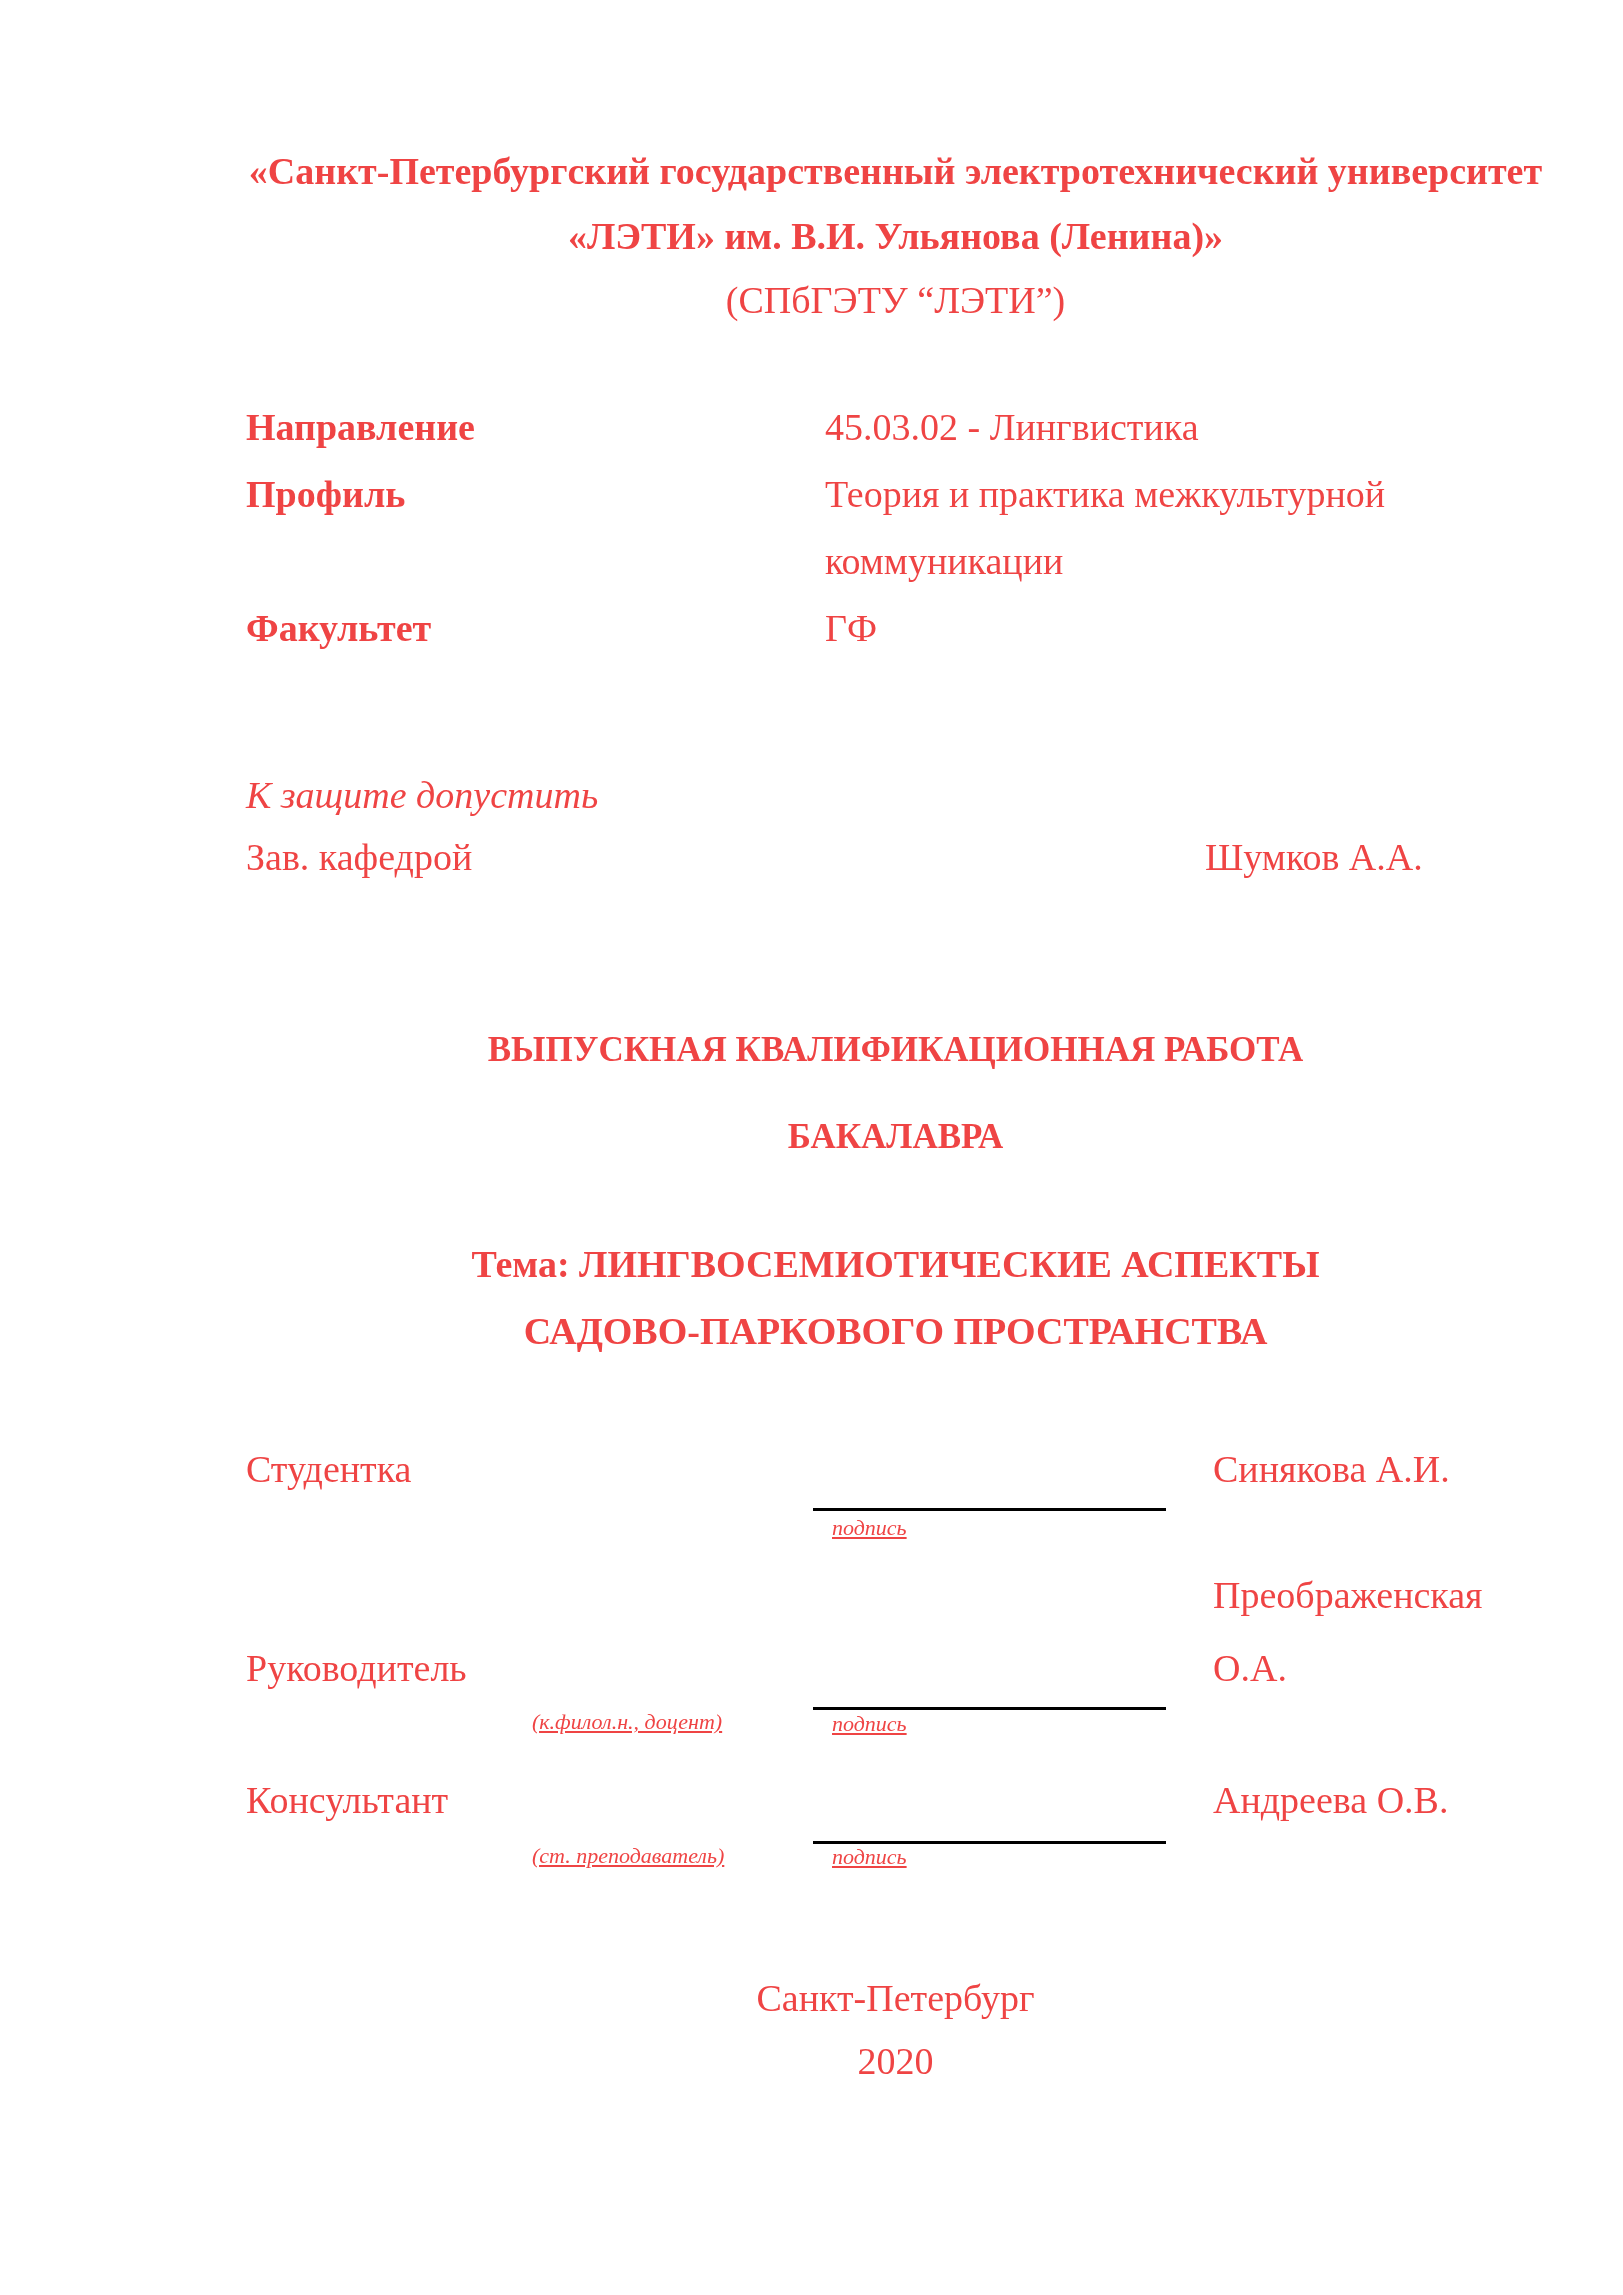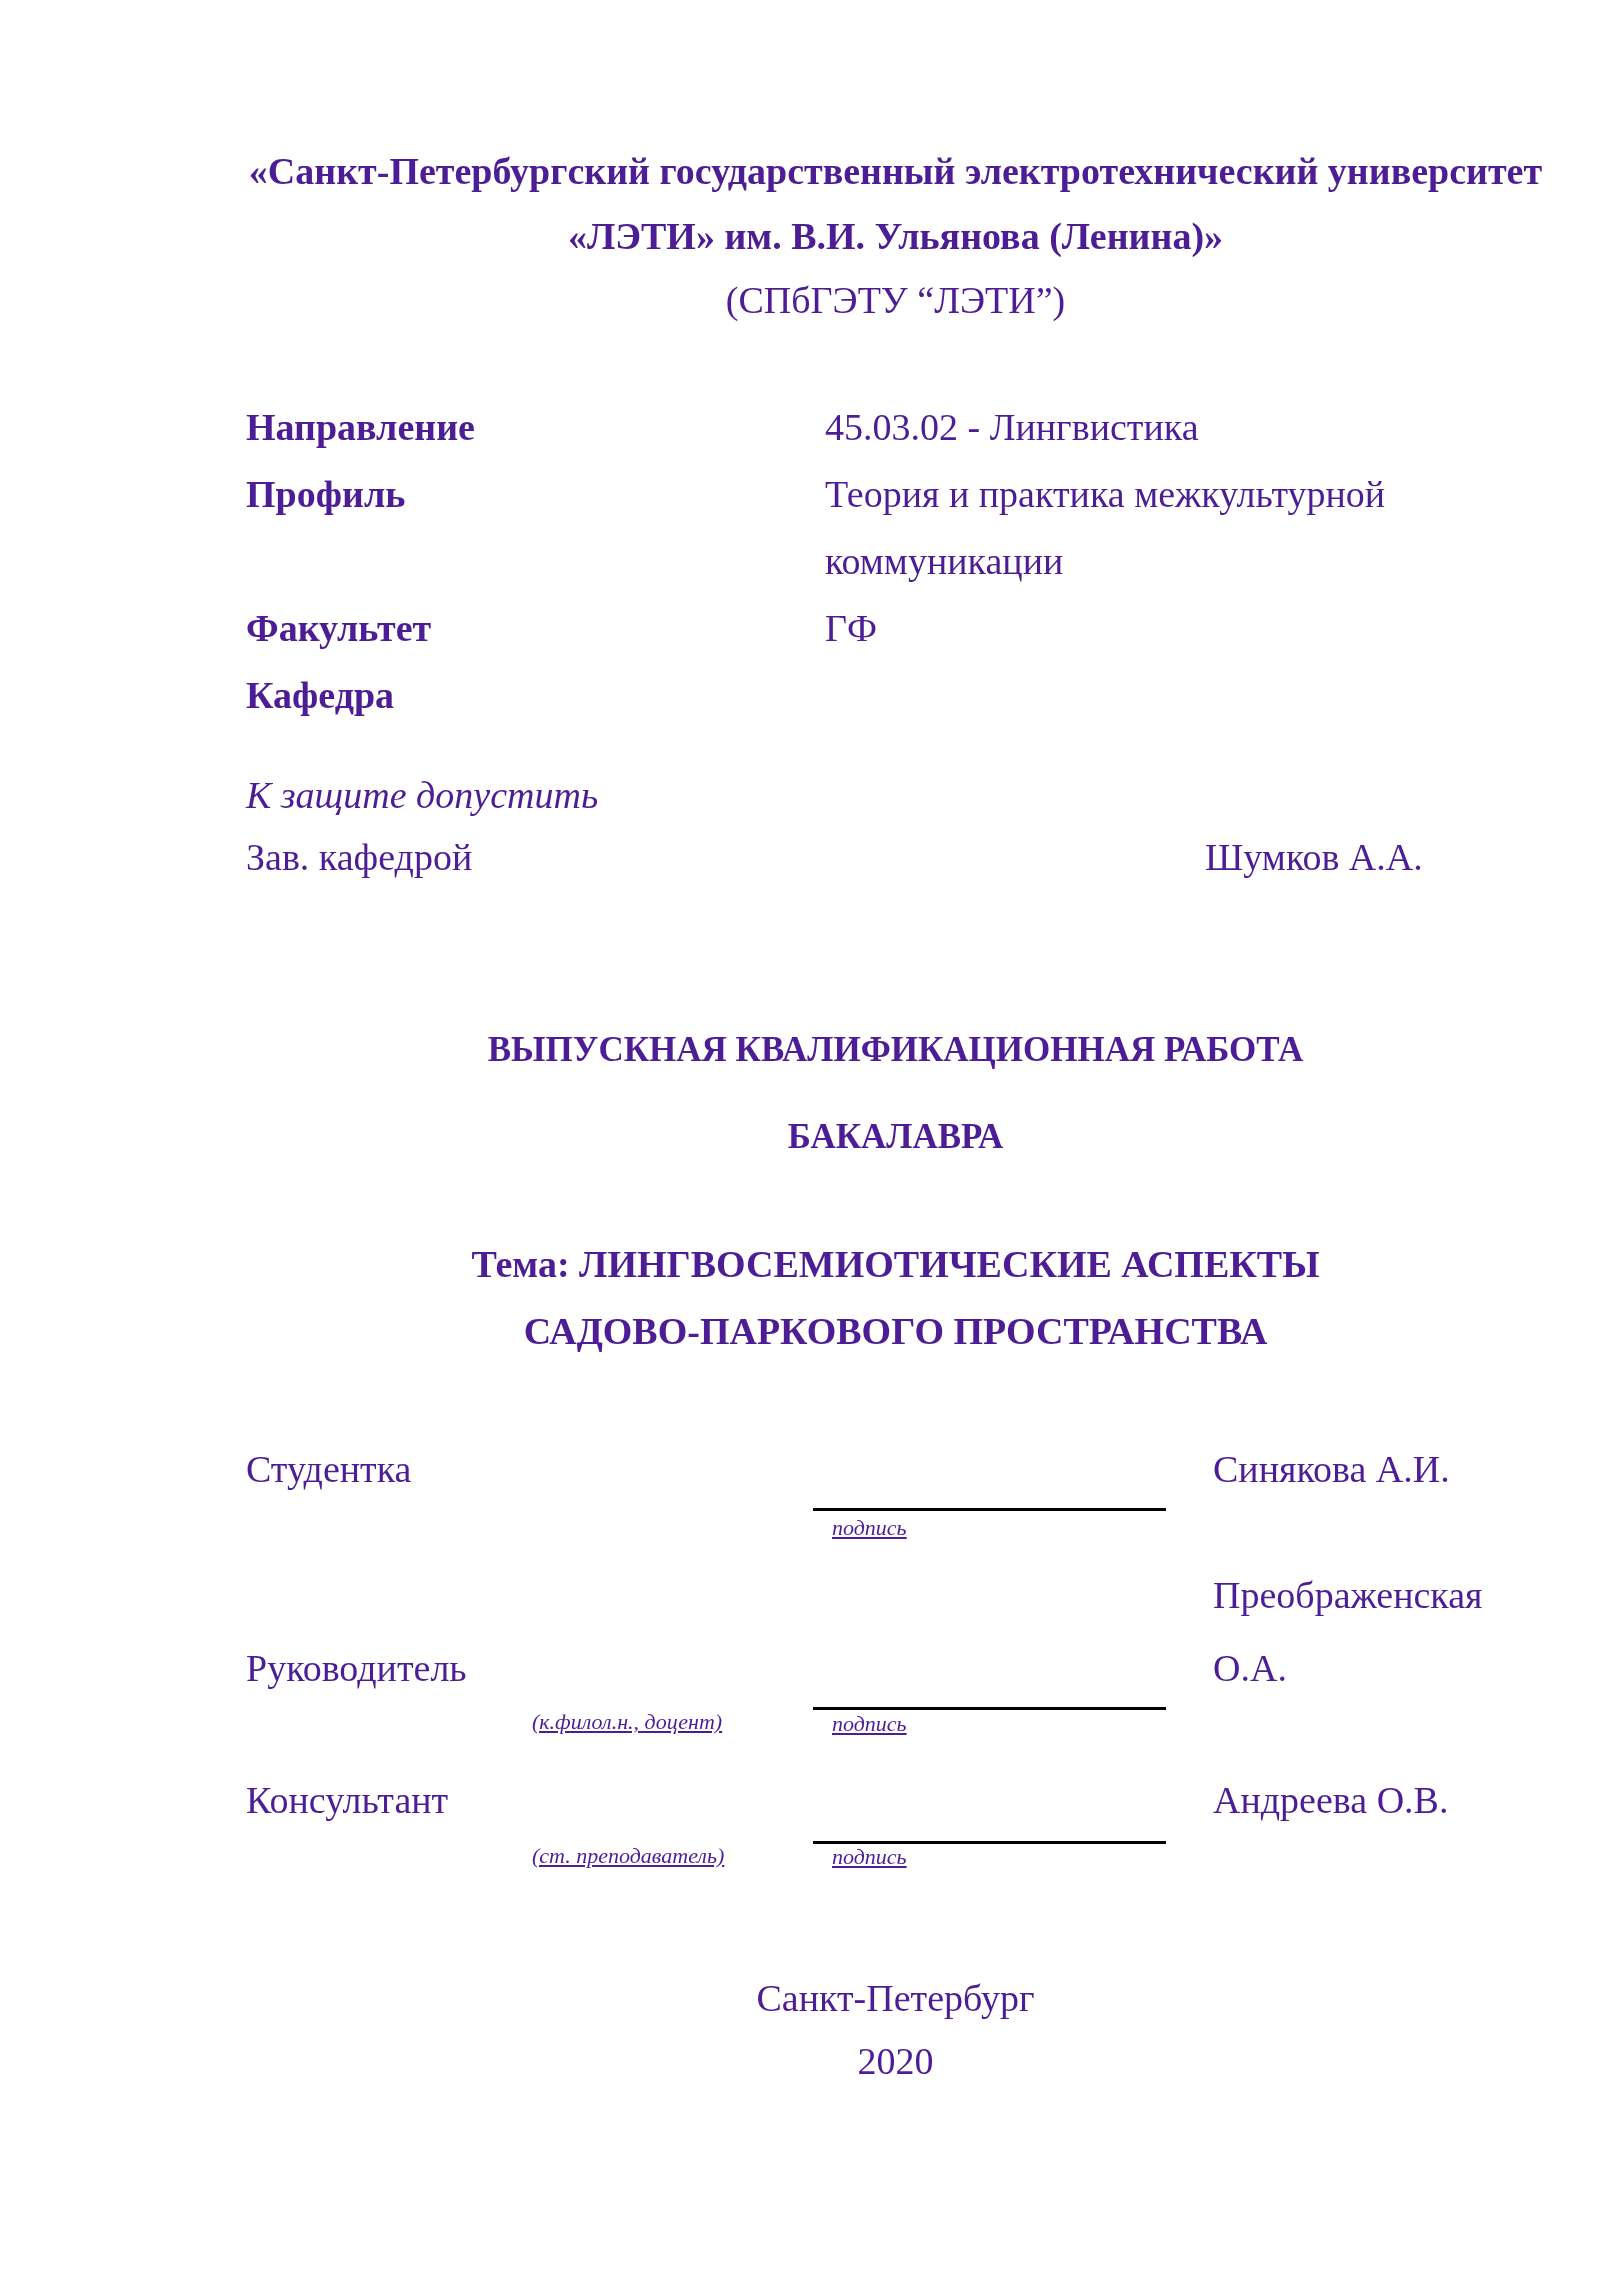--- a/index.html
+++ b/index.html
@@ -5,21 +5,21 @@
   html, body {
     margin: 0;
     padding: 0;
     background: #ffffff;
   }
   .page {
     position: relative;
     width: 1623px;
     height: 2295px;
     background: #ffffff;
-    color: #4c1d95;
+    color: #ef4444;
     font-family: "Liberation Serif", "DejaVu Serif", serif;
     font-size: 38px;
     line-height: 1;
     overflow: hidden;
   }
   .abs { position: absolute; white-space: nowrap; }
   
   .centered {
     position: absolute;
     left: 236px;
@@ -93,21 +93,20 @@
   <div class="centered hdr2">«ЛЭТИ» им. В.И. Ульянова (Ленина)»</div>
   <div class="centered hdr3">(СПбГЭТУ “ЛЭТИ”)</div>
 
   <div class="fields">
     <div class="flabel">Направление</div>
     <div class="fvalue">45.03.02 - Лингвистика</div>
     <div class="flabel">Профиль</div>
     <div class="fvalue">Теория и практика межкультурной коммуникации</div>
     <div class="flabel">Факультет</div>
     <div class="fvalue">ГФ</div>
-    <div class="flabel">Кафедра</div>
   </div>
 
   <div class="abs admit-note">К защите допустить</div>
   <div class="abs admit-label">Зав. кафедрой</div>
   <div class="abs admit-name">Шумков А.А.</div>
 
   <div class="centered title-line title1">ВЫПУСКНАЯ КВАЛИФИКАЦИОННАЯ РАБОТА</div>
   <div class="centered title-line title2">БАКАЛАВРА</div>
 
   <div class="centered topic-line topic2">САДОВО-ПАРКОВОГО ПРОСТРАНСТВА</div>

